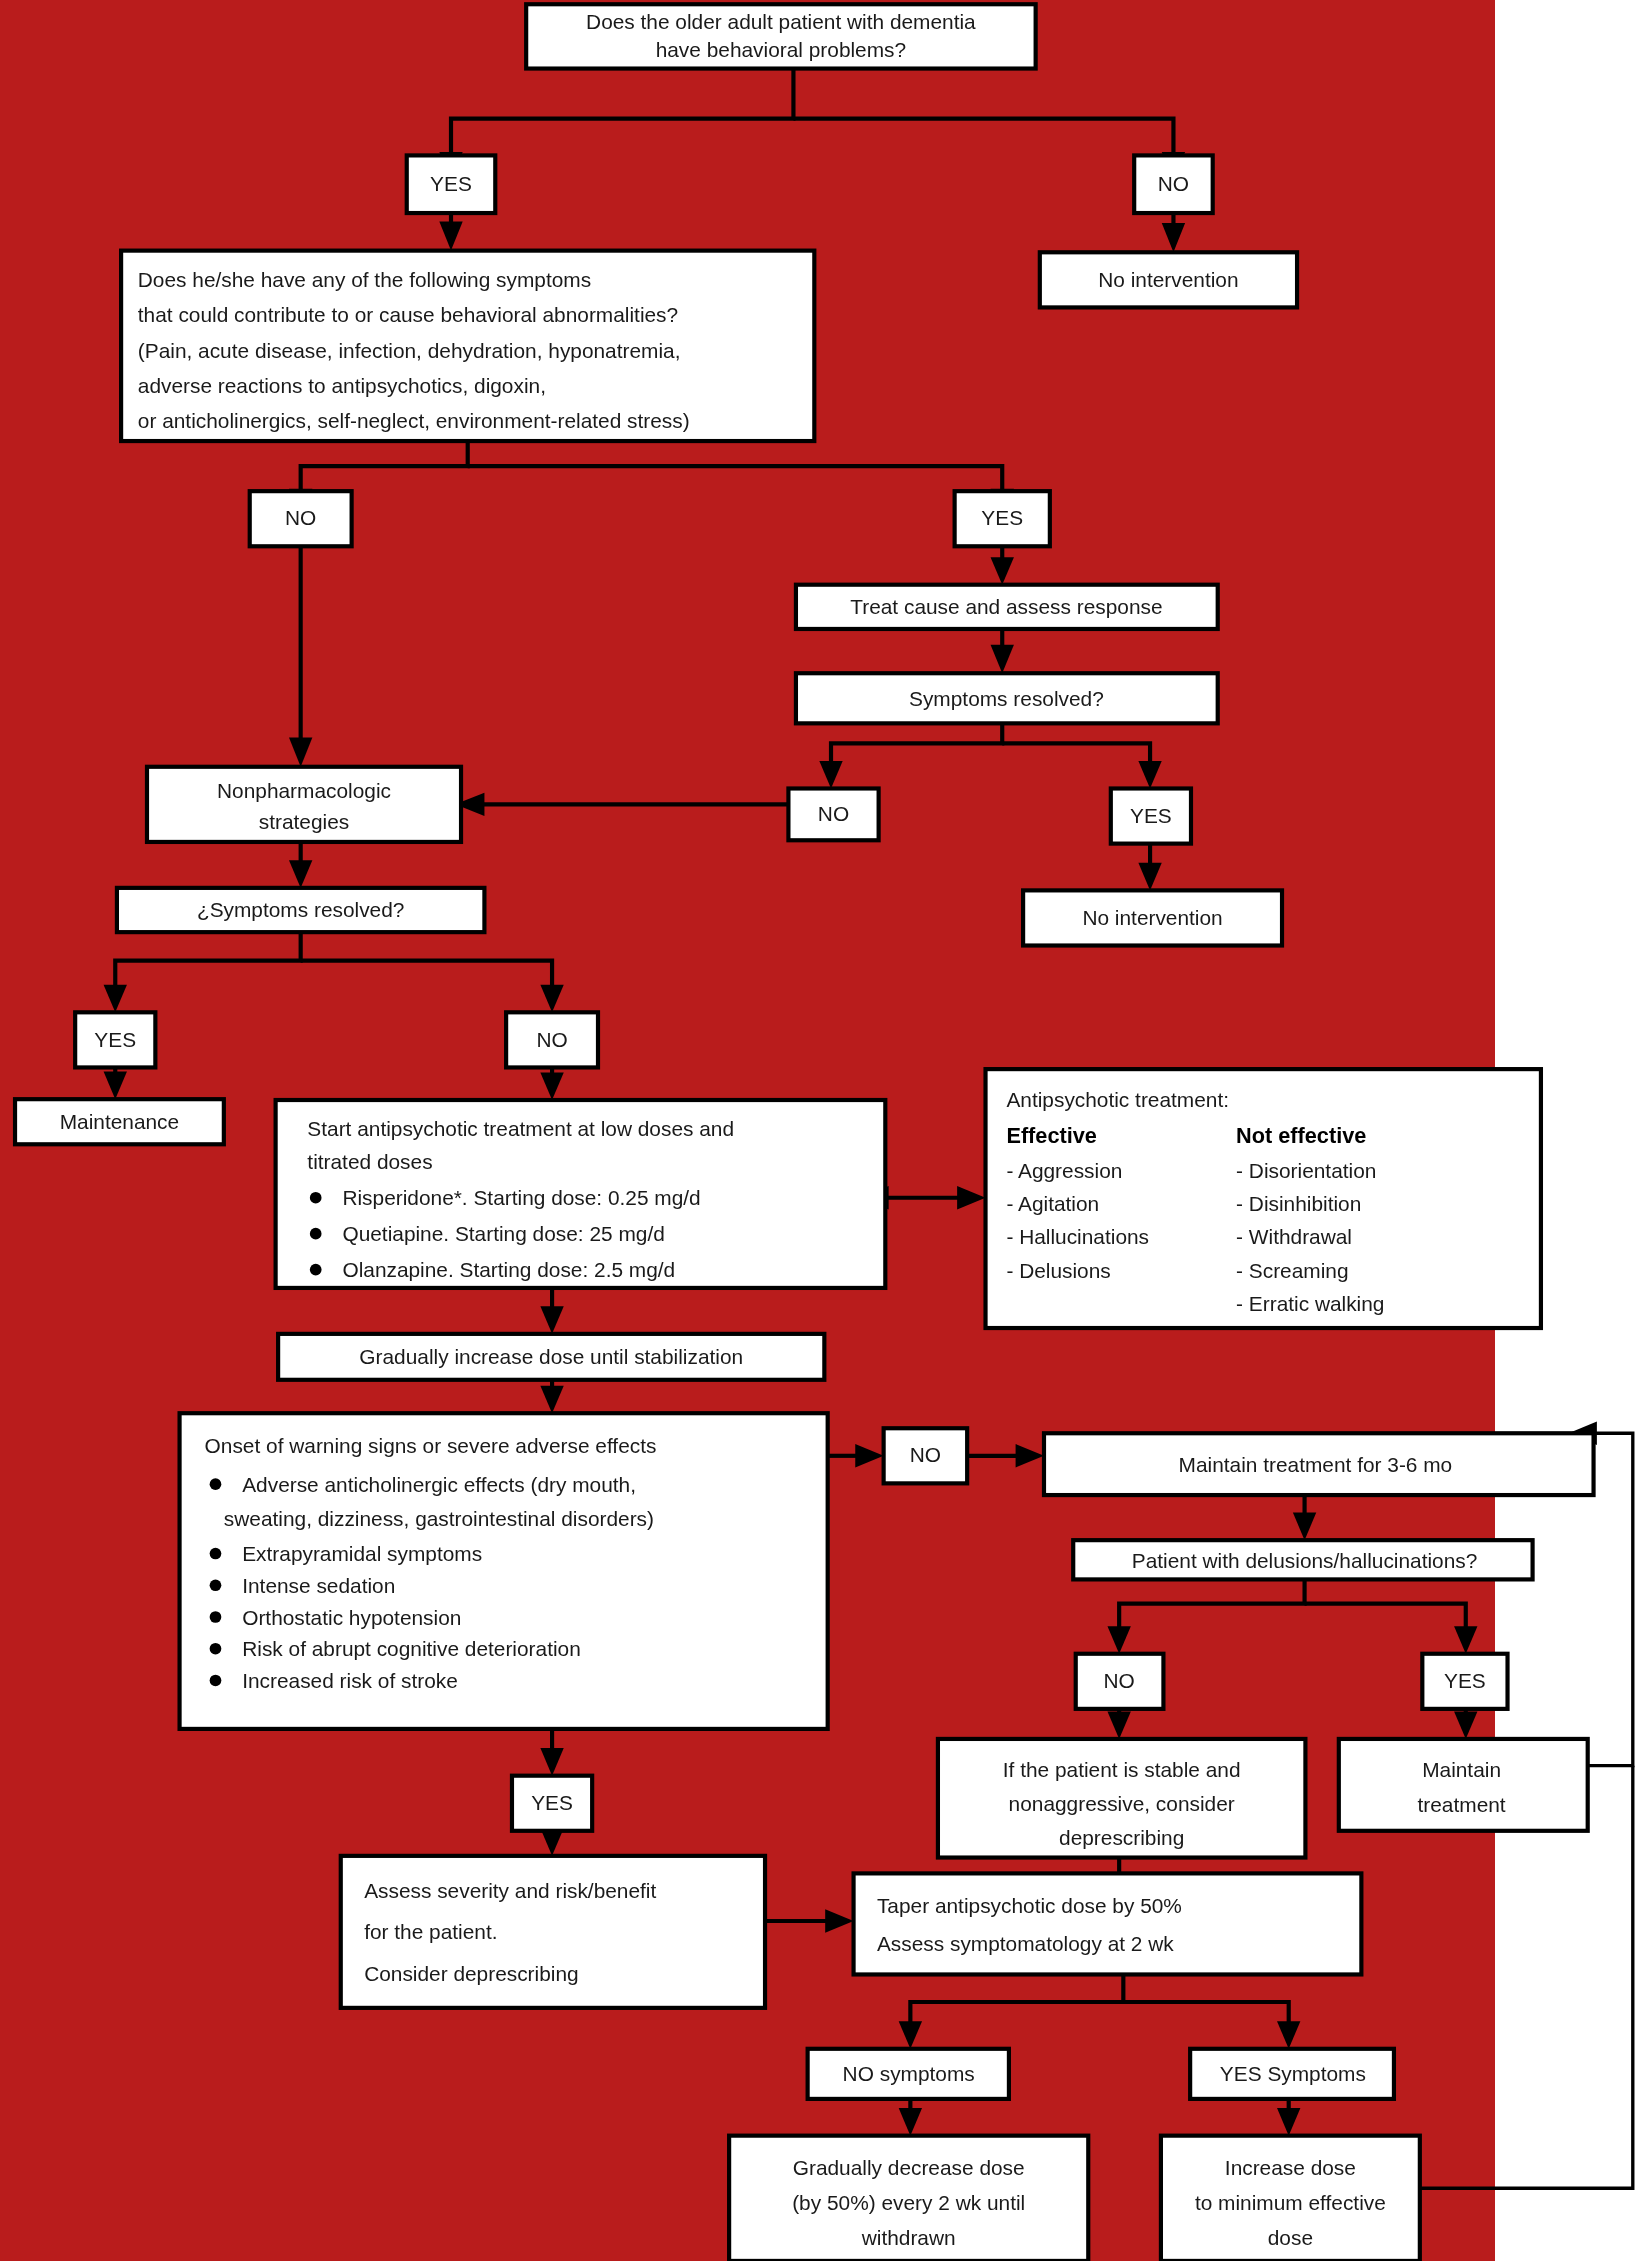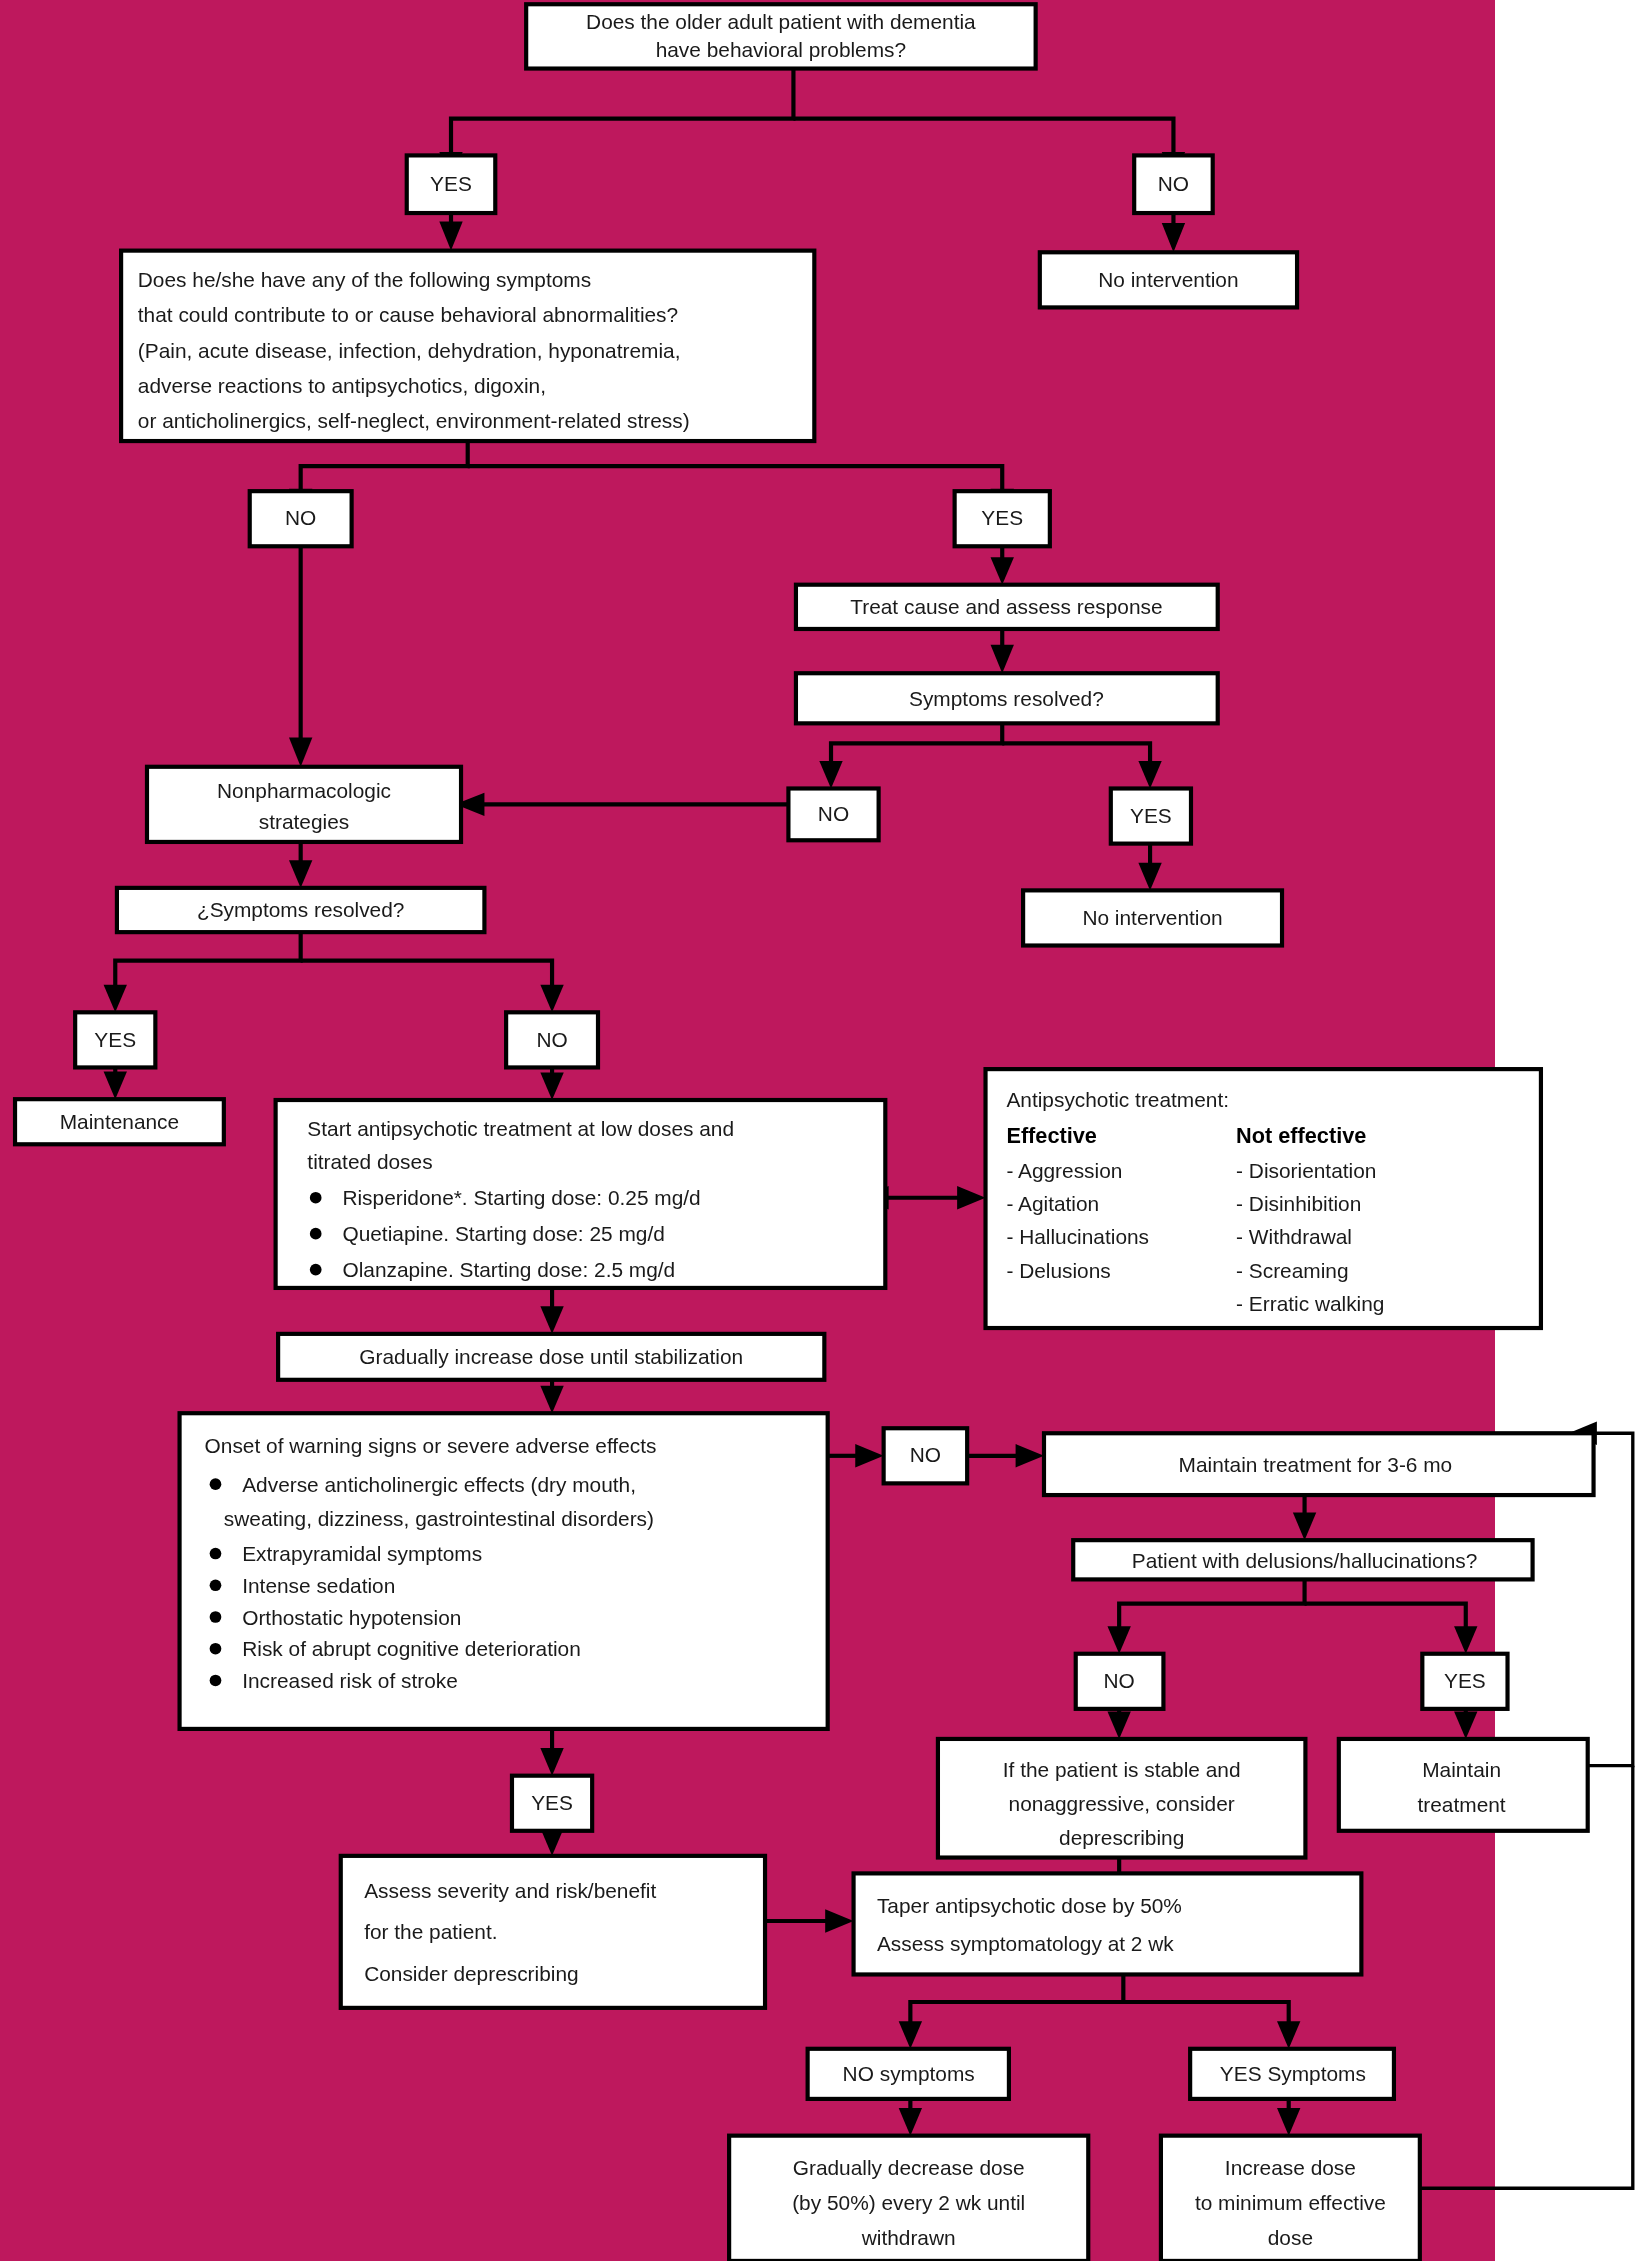--- a/index.html
+++ b/index.html
@@ -4,21 +4,21 @@
 <style>
   html, body {
     margin: 0;
     padding: 0;
     background: #ffffff;
   }
   #chart-root {
     position: relative;
     width: 1495px;
     height: 2261px;
-    background: #be185d;
+    background: #b91c1c;
     font-family: "Liberation Sans", sans-serif;
     text-align: right;
   }
   svg.flow {
     position: absolute;
     top: 0; left: 0;
     width: 1647px;
     height: 2261px;
   }
   .box {

